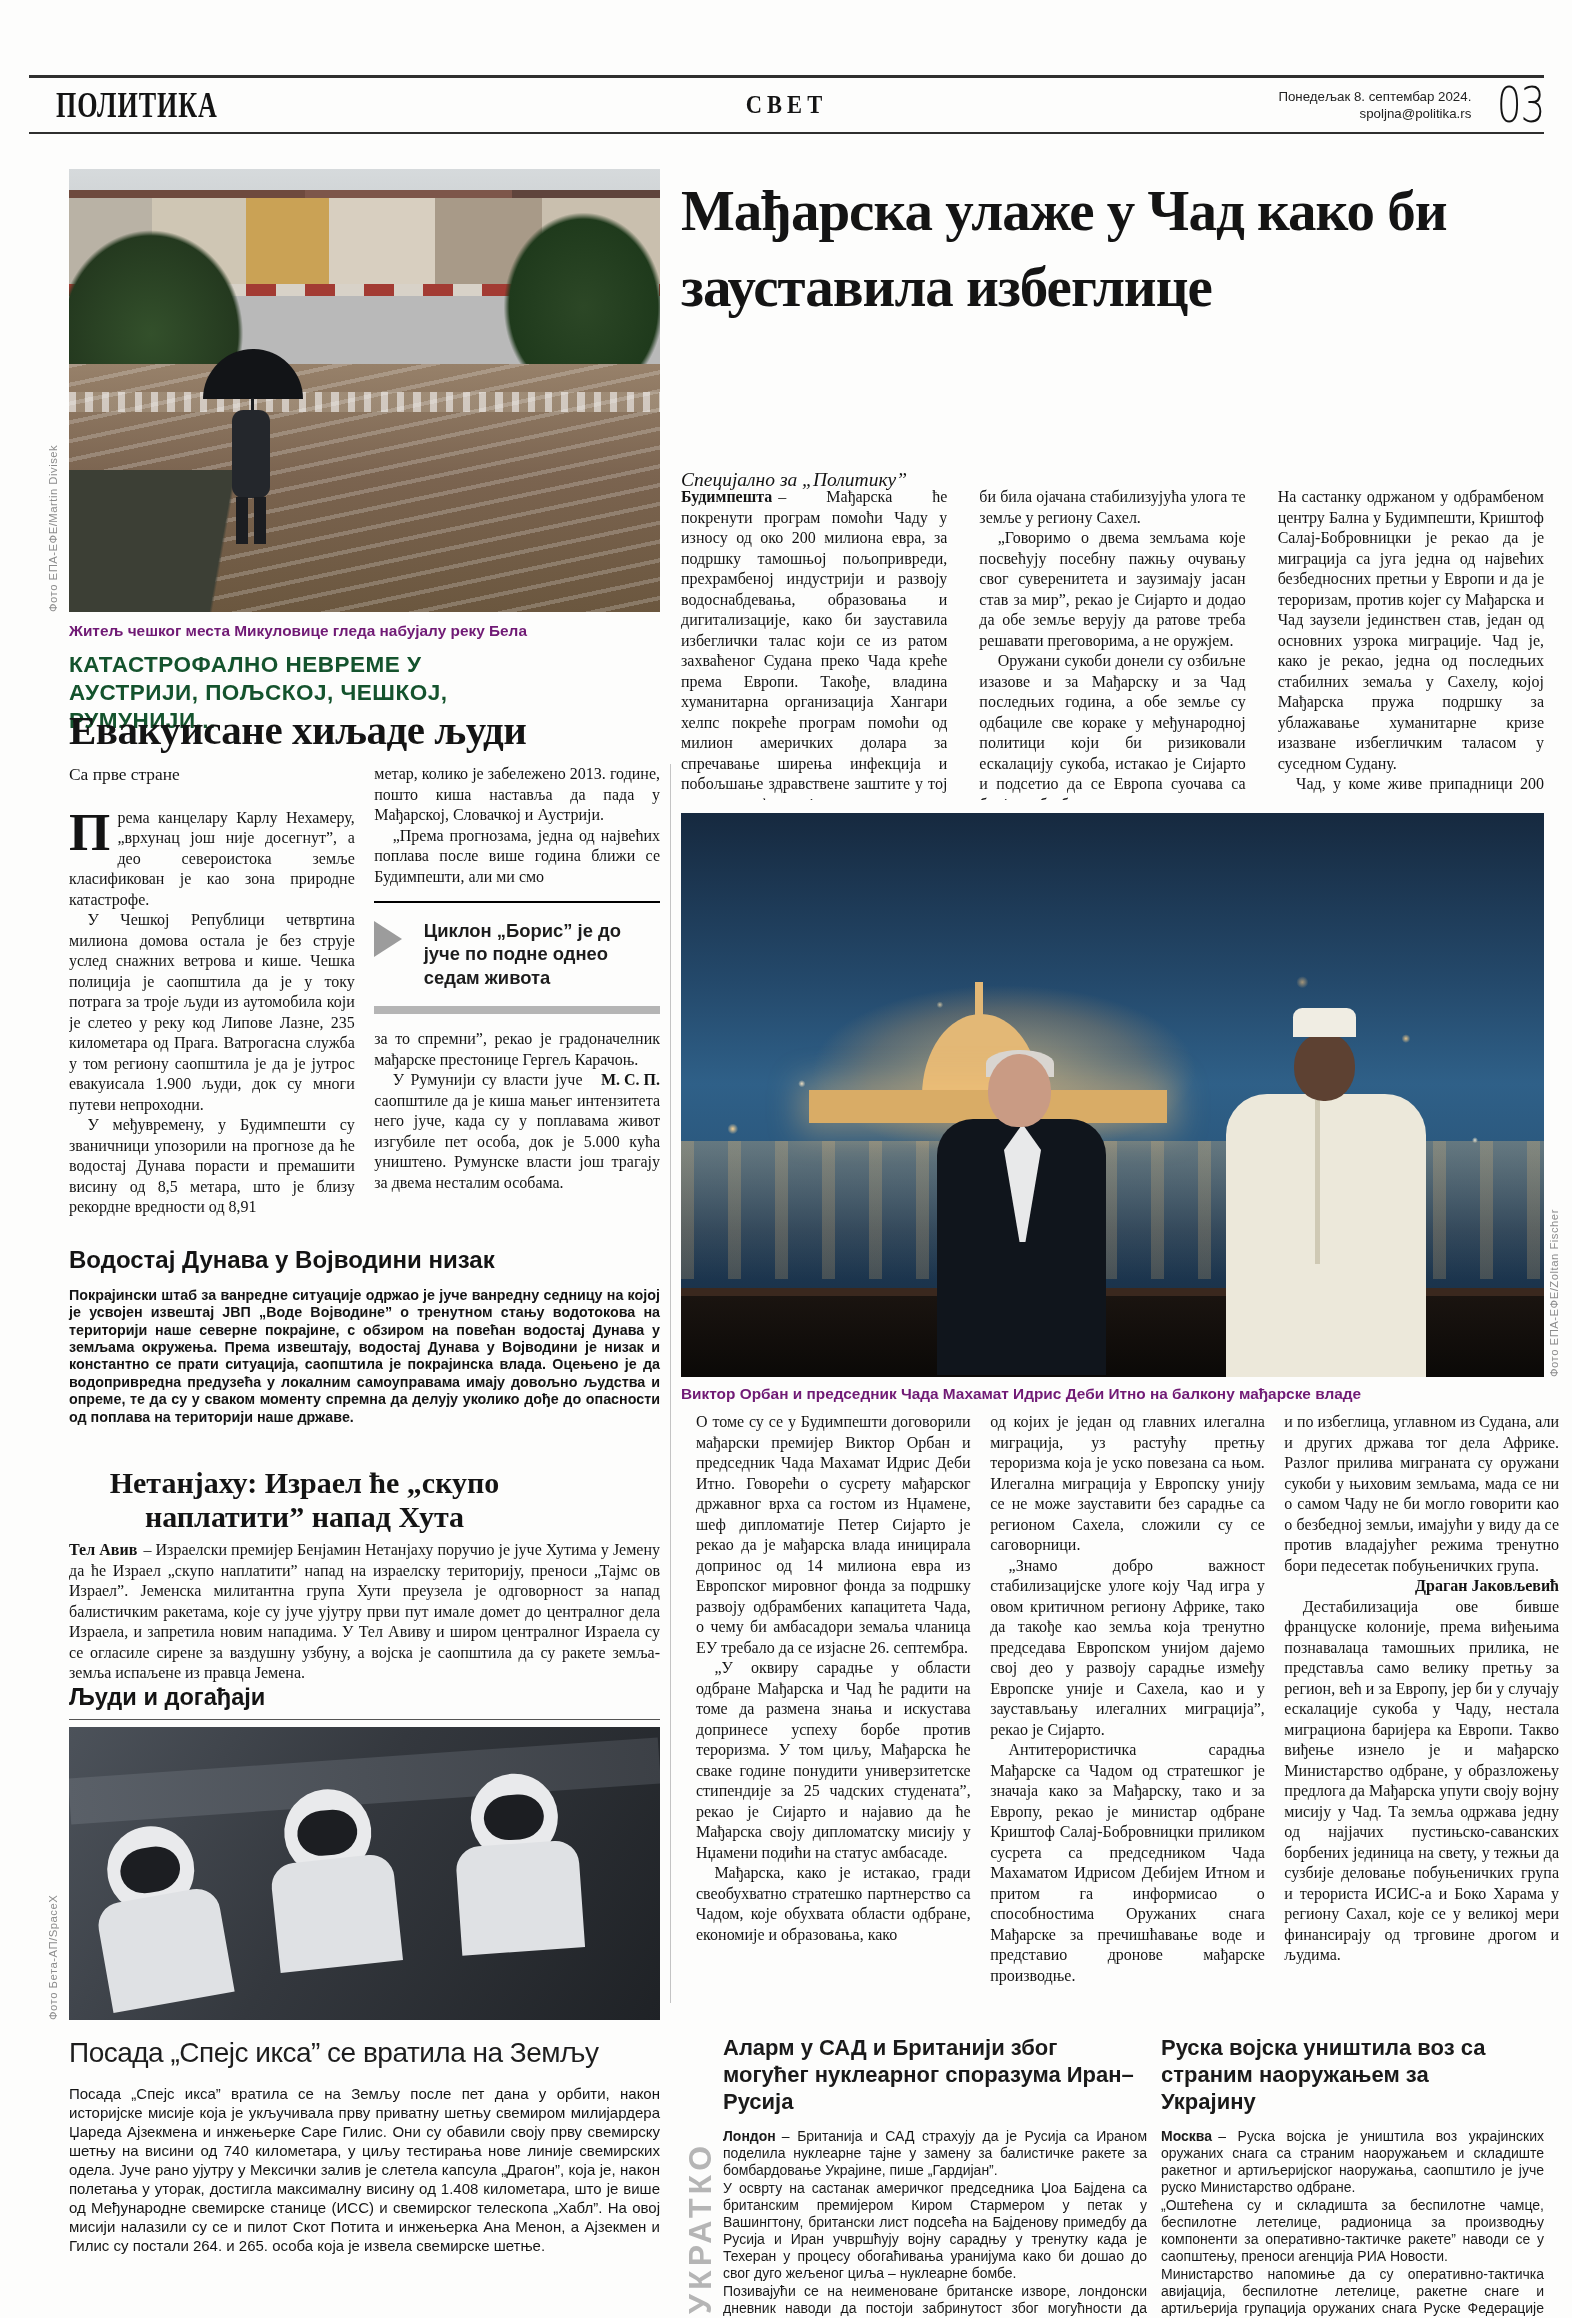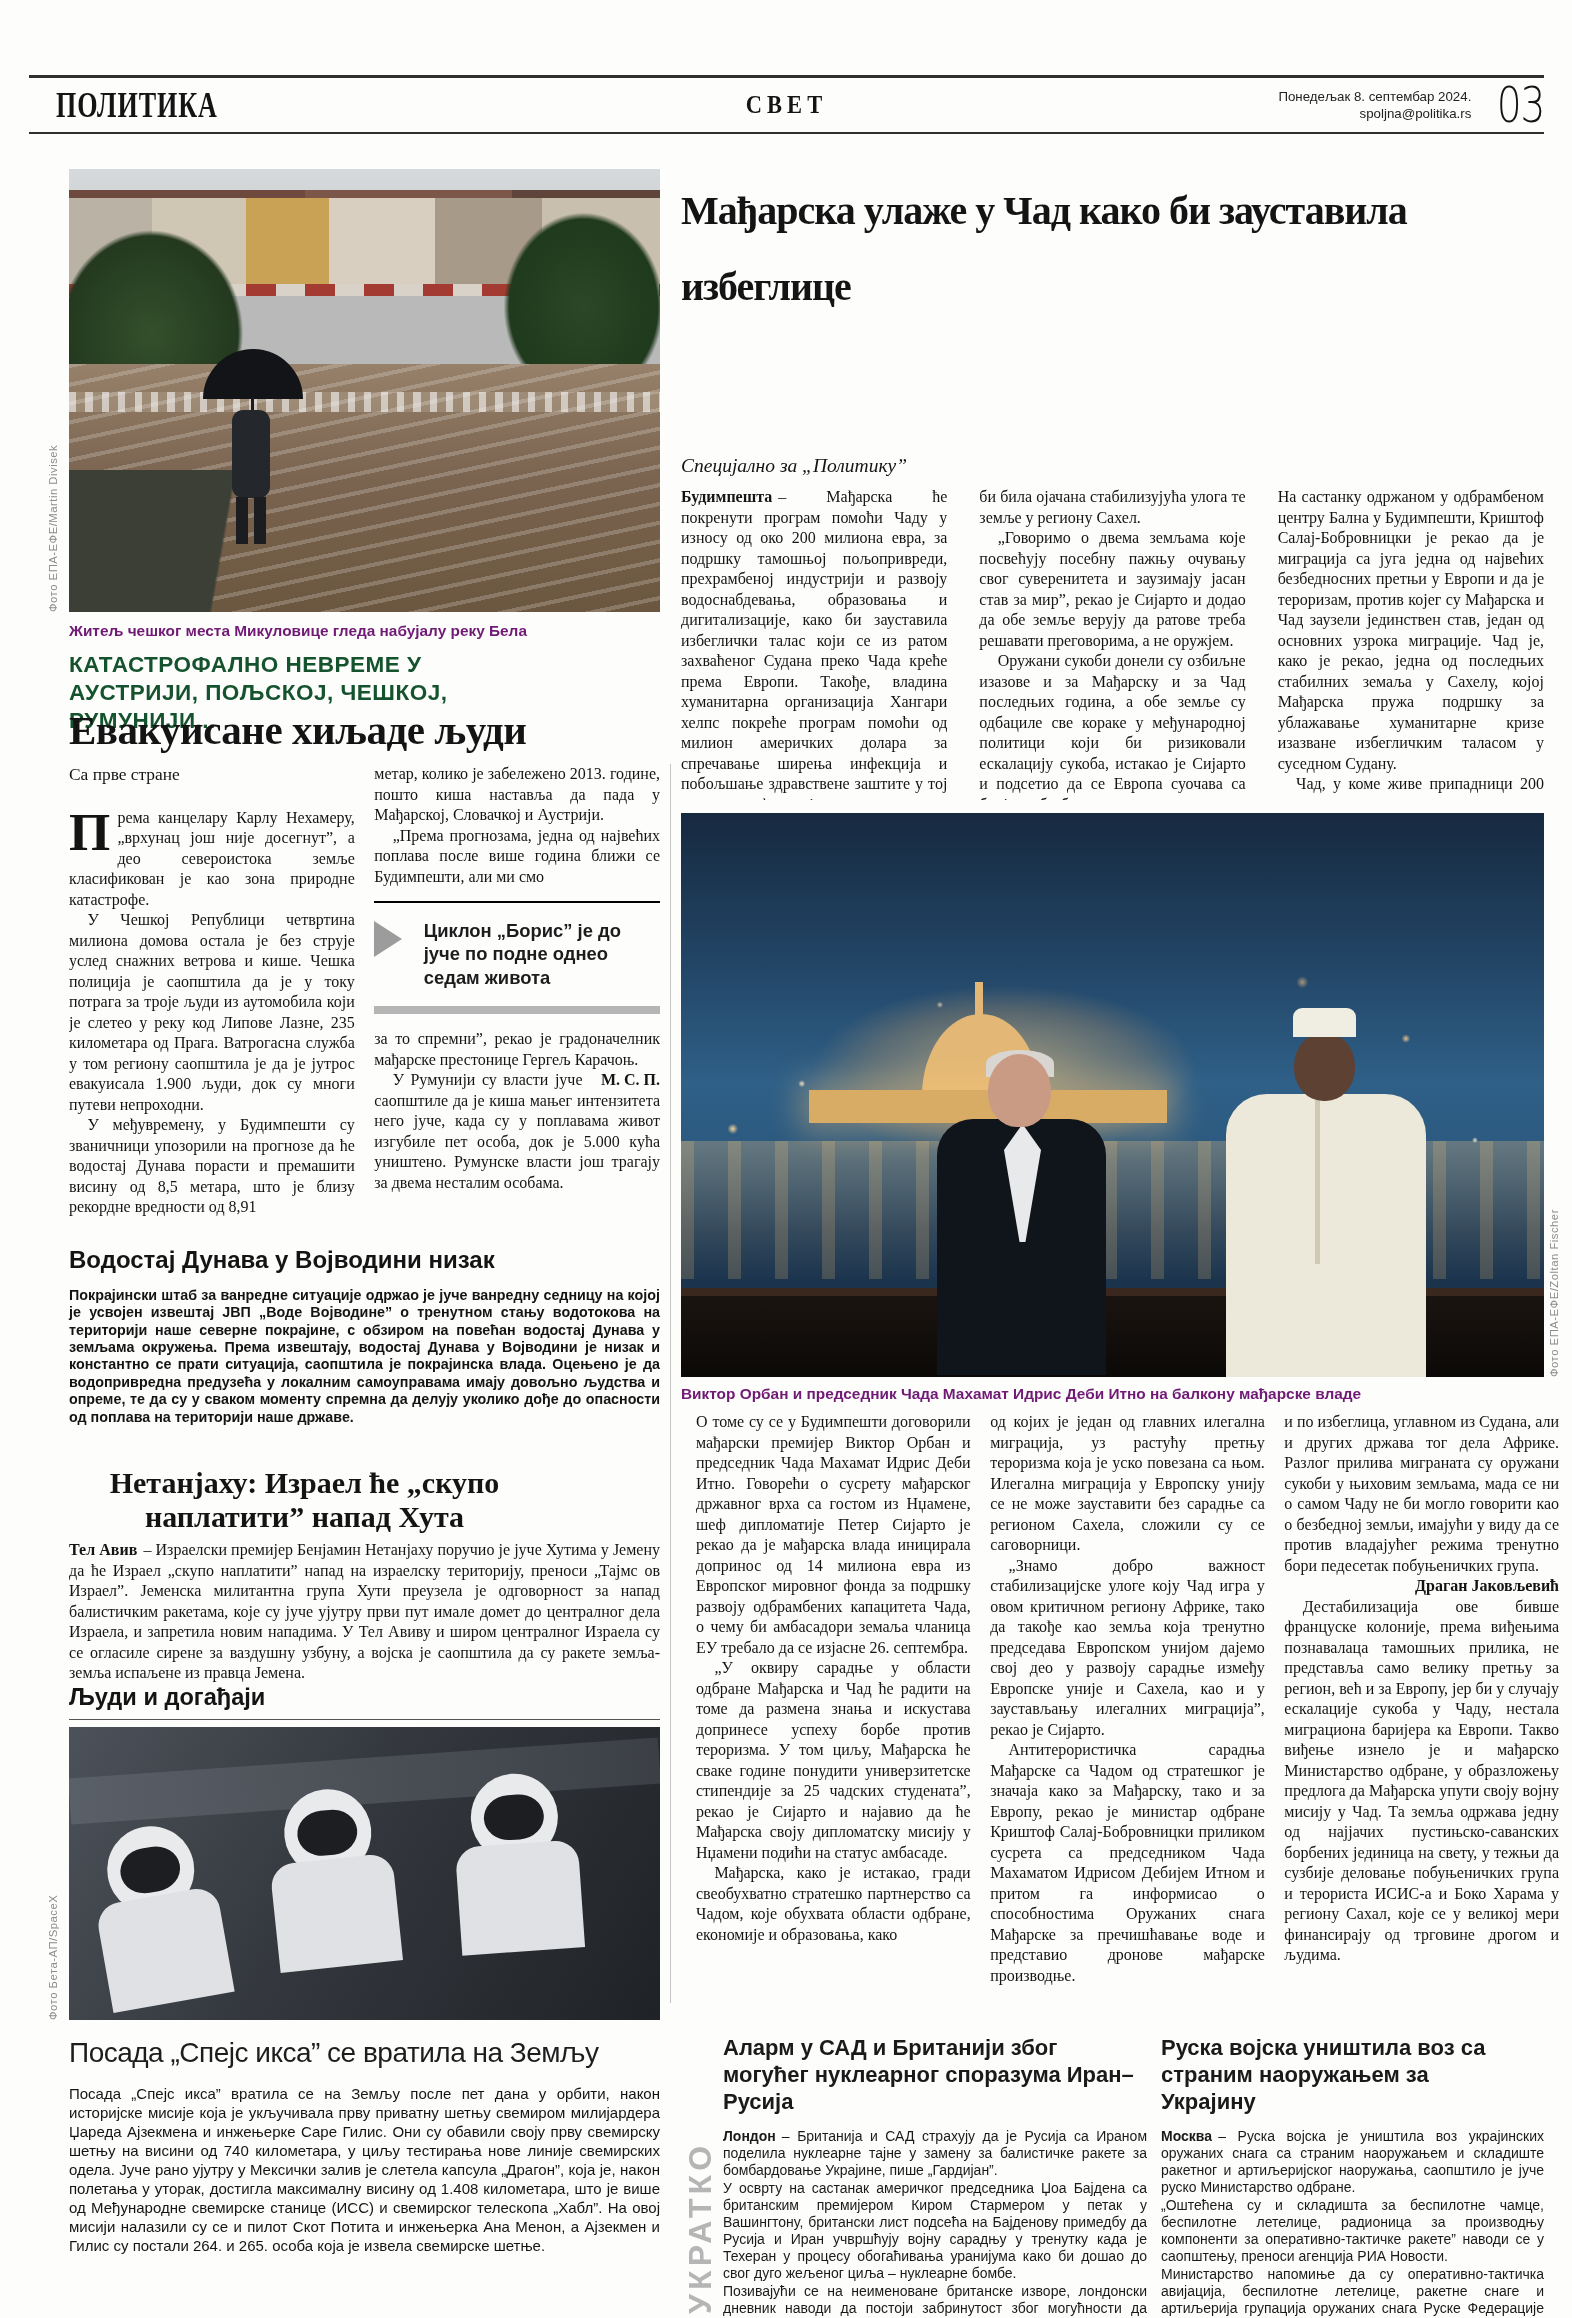--- a/index.html
+++ b/index.html
@@ -110,21 +110,21 @@
   .sx-body p{margin:0;}
 
   
   .uk-label{writing-mode:vertical-rl;transform:rotate(180deg);
      font:bold 32px "Liberation Sans",sans-serif;color:#b5b5b5;letter-spacing:4.1px;}
   .uk h4{margin:0 0 13.3px 0;font:bold 22px/27px "Liberation Sans",sans-serif;color:#1a1a1a;}
   .uk p{margin:0;font:14px/17px "Liberation Sans",sans-serif;text-align:justify;color:#1a1a1a;}
   .uk p+p{margin-top:1px;}
   .vrule{border-left:1px solid #c4c4c4;width:0;}
   .subhead{font-size:23.6px;line-height:29px;}
-  .main-head{font-weight:bold;font-size:40px;line-height:76px;letter-spacing:-1px;}
+  .main-head{font-weight:bold;font-size:57px;line-height:76px;letter-spacing:-1px;}
   .spec{font-style:italic;font-size:19.5px;}
 </style>
 </head>
 <body>
 
 <div class="page">
 
   <div class="abs header">
     <span class="masthead">ПОЛИТИКА</span>
     <span class="section-title">СВЕТ</span>
@@ -213,21 +213,21 @@
   <div class="vcred" style="left:47px;top:1727px;height:293px;">Фото Бета-АП/SpaceX</div>
 
   <div class="abs sx-head" style="left:69px;top:2038px;width:591px;">Посада „Спејс икса” се вратила на Земљу</div>
   <div class="abs sx-body" style="left:69px;top:2084px;width:591px;">
     <p>Посада „Спејс икса” вратила се на Земљу после пет дана у орбити, након историјске мисије која је укључивала прву приватну шетњу свемиром милијардера Џареда Ајзекмена и инжењерке Саре Гилис. Они су обавили своју прву свемирску шетњу на висини од 740 километара, у циљу тестирања нове линије свемирских одела. Јуче рано ујутру у Мексички залив је слетела капсула „Драгон”, која је, након полетања у уторак, достигла максималну висину од 1.408 километара, што је више од Међународне свемирске станице (ИСС) и свемирског телескопа „Хабл”. На овој мисији налазили су се и пилот Скот Потита и инжењерка Ана Менон, а Ајзекмен и Гилис су постали 264. и 265. особа која је извела свемирске шетње.</p>
   </div>
 
   <div class="abs vrule" style="left:670px;top:764px;height:1239px;"></div>
 
   <div class="abs main-head" style="left:681px;top:173px;width:874px;">Мађарска улаже у Чад како би зауставила избеглице</div>
-  <div class="abs spec" style="left:681px;top:455px;text-align:center;">Специјално за „Политику”</div>
+  <div class="abs spec" style="left:681px;top:469px;text-align:center;">Специјално за „Политику”</div>
 
   <div class="abs cols serifcols" style="left:681px;top:487px;width:863px;height:313px;gap:32px;">
     <div class="col">
       <p><span class="lead">Будимпешта</span><span>– Мађарска ће покренути програм помоћи Чаду у износу од око 200 милиона евра, за подршку тамошњој пољопривреди, прехрамбеној индустрији и развоју водоснабдевања, образовања и дигитализације, како би зауставила избеглички талас који се из ратом захваћеног Судана преко Чада креће према Европи. Такође, владина хуманитарна организација Хангари хелпс покреће програм помоћи од милион америчких долара за спречавање ширења инфекција и побољшање здравствене заштите у тој централноафричкој земљи.</span></p>
     </div>
     <div class="col">
       <p>би била ојачана стабилизујућа улога те земље у региону Сахел.</p>
       <p class="ind">„Говоримо о двема земљама које посвећују посебну пажњу очувању свог суверенитета и заузимају јасан став за мир”, рекао је Сијарто и додао да обе земље верују да ратове треба решавати преговорима, а не оружјем.</p>
       <p class="ind">Оружани сукоби донели су озбиљне изазове и за Мађарску и за Чад последњих година, а обе земље су одбациле све кораке у међународној политици који би ризиковали ескалацију сукоба, истакао је Сијарто и подсетио да се Европа суочава са бројним безбедносним изазовима,</p>
     </div>

